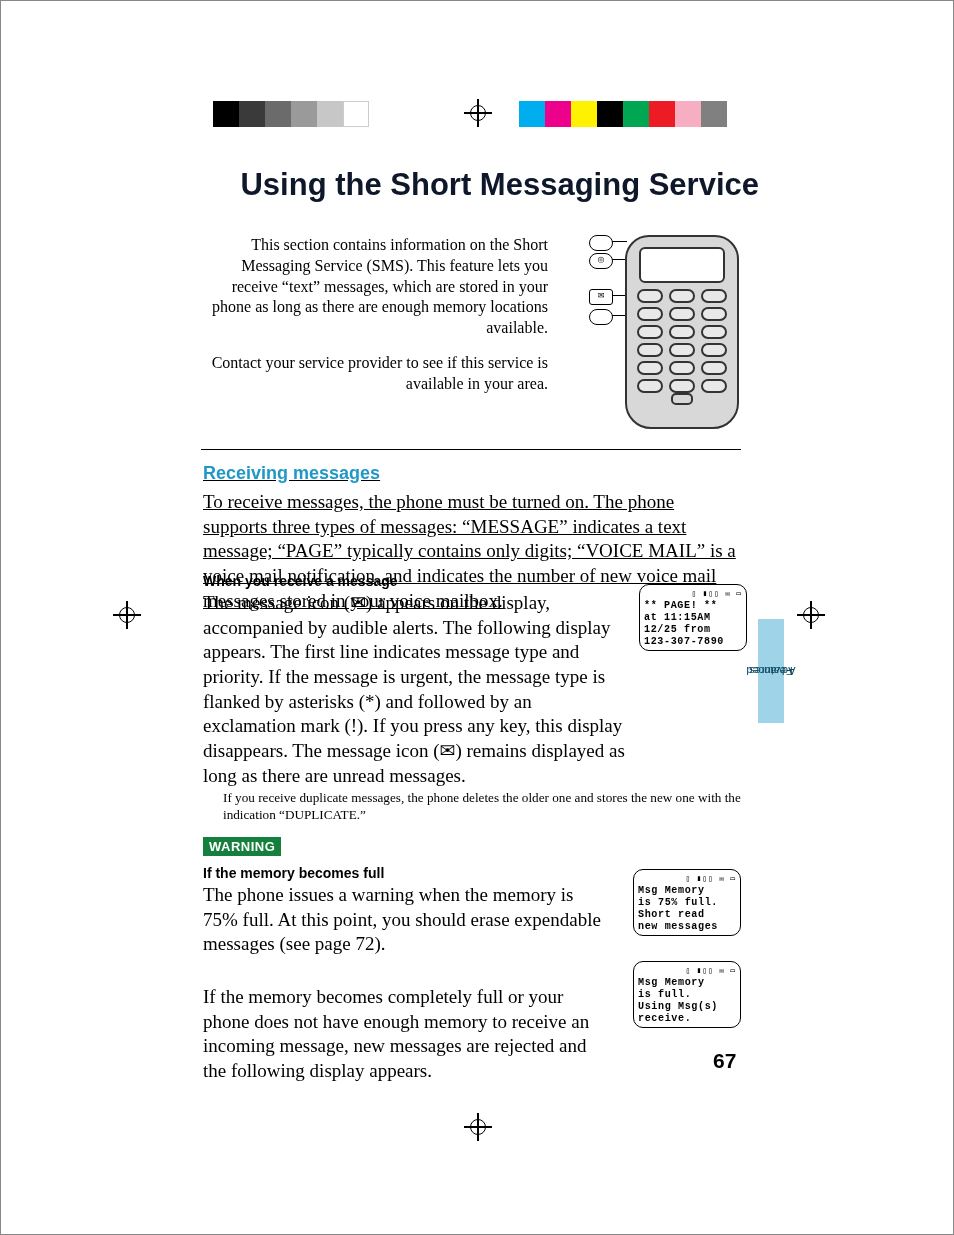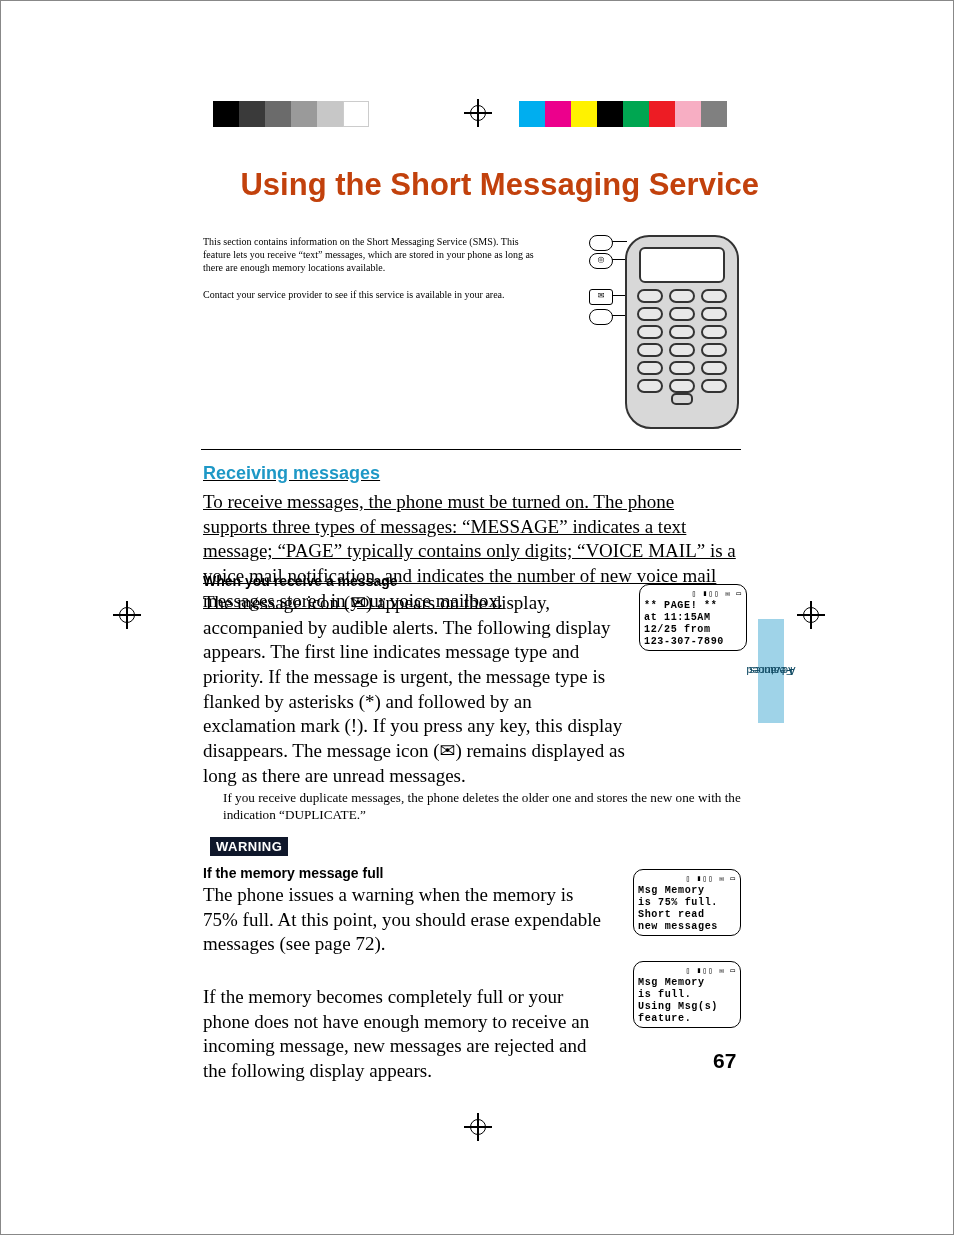--- a/index.html
+++ b/index.html
@@ -47,28 +47,28 @@
     position: absolute;
     left: 202px;
     width: 538px;
   }
 
   .title {
     left: 198px;
     width: 560px;
     top: 166px;
     position: absolute;
-    color: #c2410c;
+    color: #0f172a;
     font-family: Verdana, Geneva, sans-serif;
     font-weight: 700;
     font-size: 31px;
     text-align: right;
   }
 
-  .intro { top: 234px; width: 345px; font-size: 10px; line-height: 1.30; }
+  .intro { top: 234px; width: 345px; font-size: 16px; line-height: 1.30; text-align: right; }
   .intro p { margin: 0 0 14px 0; }
 
   .phone {
     position:absolute; left:590px; top:234px; width:148px; height:190px;
   }
   .handset {
     position:absolute; right:0; top:0; width:110px; height:190px;
     border:2px solid #333; border-radius:24px 24px 26px 26px;
     background:#d8d8d8;
   }
@@ -97,21 +97,21 @@
   .sec1 .h2 { margin:0 0 6px 0; }
   .body { font-size:19px; line-height:1.30; }
   .sec1 .body { width:540px; }
 
   .h3 { font-family: Verdana, Geneva, sans-serif; font-weight:700; font-size:14px; margin:14px 0 2px 0; }
 
   .sec2 { top:558px; }
   .sec2 .body1 { width:425px; }
   .note { font-size:13.2px; line-height:1.30;margin-left:20px; }
 
-  .warnbox { display:inline-block; background:#0f172a; color:#fff; font-family: Verdana, Geneva, sans-serif; font-weight:700; font-size:13px; padding:2px 6px; letter-spacing:0.5px;margin-left:7px; }
+  .warnbox { display:inline-block; background:#15803d; color:#fff; font-family: Verdana, Geneva, sans-serif; font-weight:700; font-size:13px; padding:2px 6px; letter-spacing:0.5px; }
 
   .sec3 { top:864px; }
   .sec3 .body1 { width:400px; }
   .sec3 .body2 { width:405px; margin-top:28px; }
 
   .lcd {
     position:absolute; width:98px; border:1.5px solid #000; border-radius:10px; padding:4px 4px 2px 4px;
     font-family: "Lucida Console","Letter Gothic","Courier New",monospace;
     font-size:10.1px; line-height:1.18; letter-spacing:0.06em; font-weight:700;
     background:#fff;
@@ -242,21 +242,21 @@
     <div class="body body1">The message icon (✉) appears on the display, accompanied by audible alerts. The following display appears. The first line indicates message type and priority. If the message is urgent, the message type is flanked by asterisks (*) and followed by an exclamation mark (!). If you press any key, this display disappears. The message icon (✉) remains displayed as long as there are unread messages.</div>
 
     <div class="note" style="width:540px">If you receive duplicate messages, the phone deletes the older one and stores the new one with the indication “DUPLICATE.”</div>
 
     <div style="margin-top:14px">
       <span class="warnbox">WARNING</span>
     </div>
   </div>
 
   <div class="col sec3">
-    <div class="h3" style="margin-top:0">If the memory message full</div>
+    <div class="h3" style="margin-top:0">If the memory becomes full</div>
     <div class="body body1">The phone issues a warning when the memory is 75% full. At this point, you should erase expendable messages (see page 72).</div>
     <div class="body body2">If the memory becomes completely full or your phone does not have enough memory to receive an incoming message, new messages are rejected and the following display appears.</div>
   </div>
 
   <div class="lcd lcd1">
     <div class="status">▯ ▮▯▯ ✉ ▭</div>
     <div>** PAGE! **</div>
     <div>at 11:15AM</div>
     <div>12/25 from</div>
     <div>123-307-7890</div>
@@ -266,21 +266,21 @@
     <div>Msg Memory</div>
     <div>is 75% full.</div>
     <div>Short read</div>
     <div>new messages</div>
   </div>
   <div class="lcd lcd3">
     <div class="status">▯ ▮▯▯ ✉ ▭</div>
     <div>Msg Memory</div>
     <div>is full.</div>
     <div>Using Msg(s)</div>
-    <div>feature.</div>
+    <div>receive.</div>
   </div>
 
   <div class="tab">
     <span>
       <span>Advanced</span><br>
       <span>Features</span>
     </span>
   </div>
 
   <div class="pnum">67</div>

